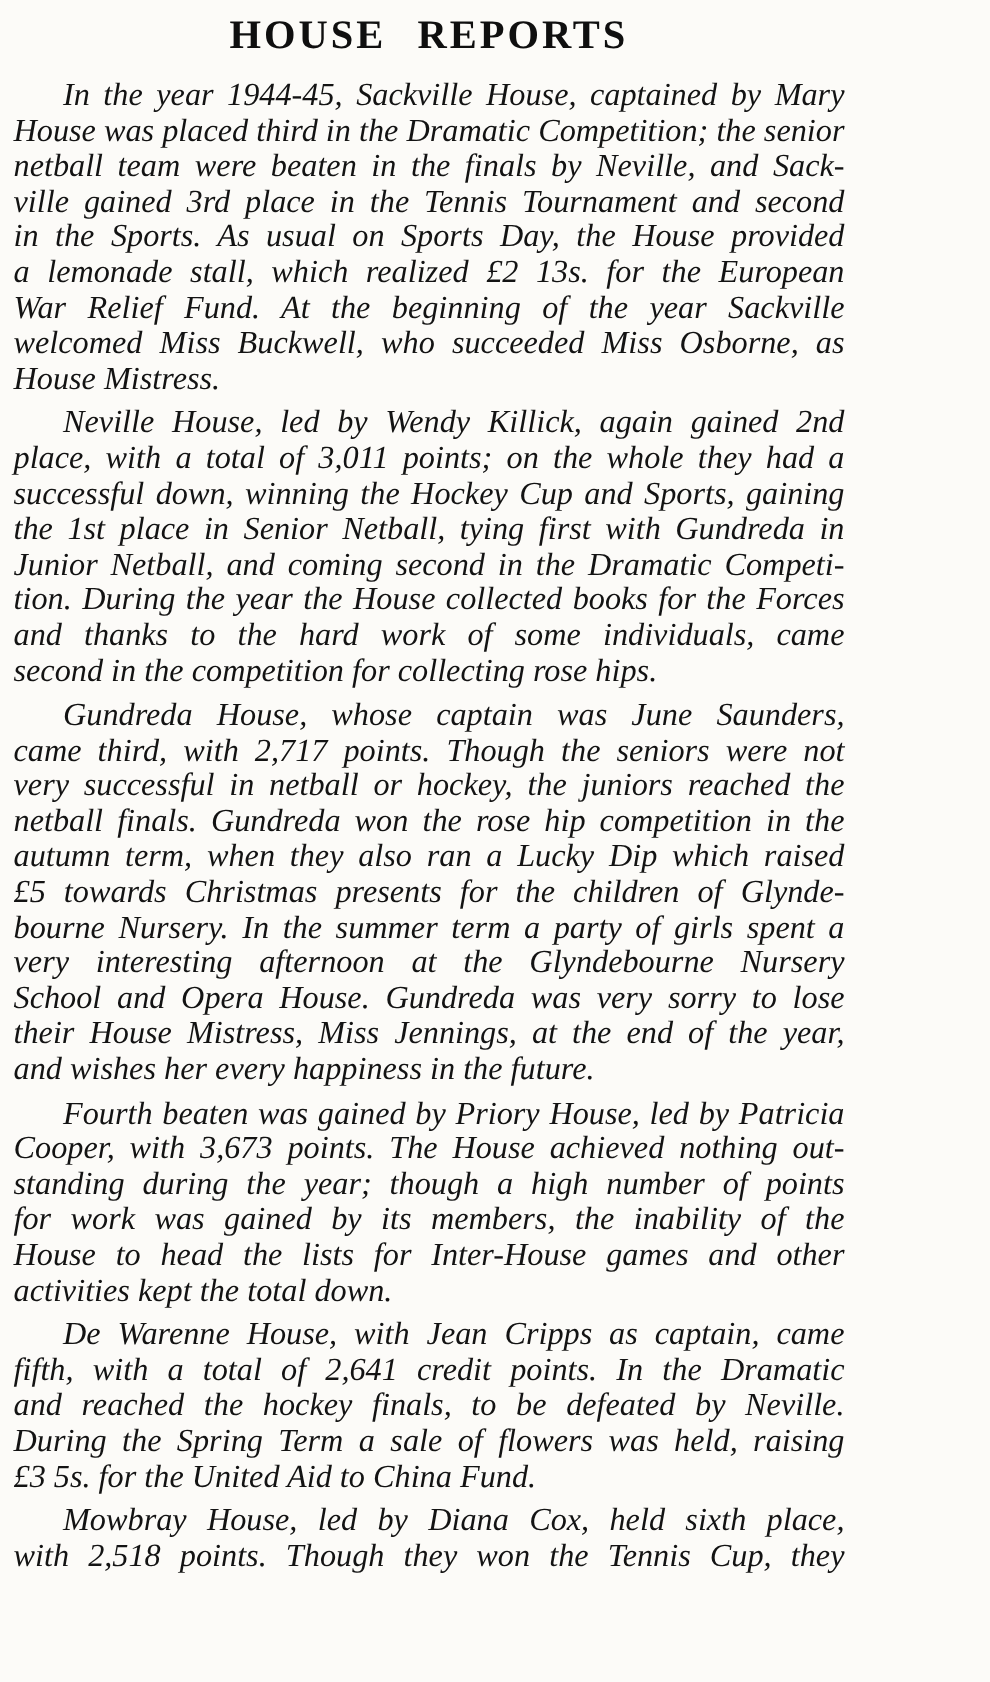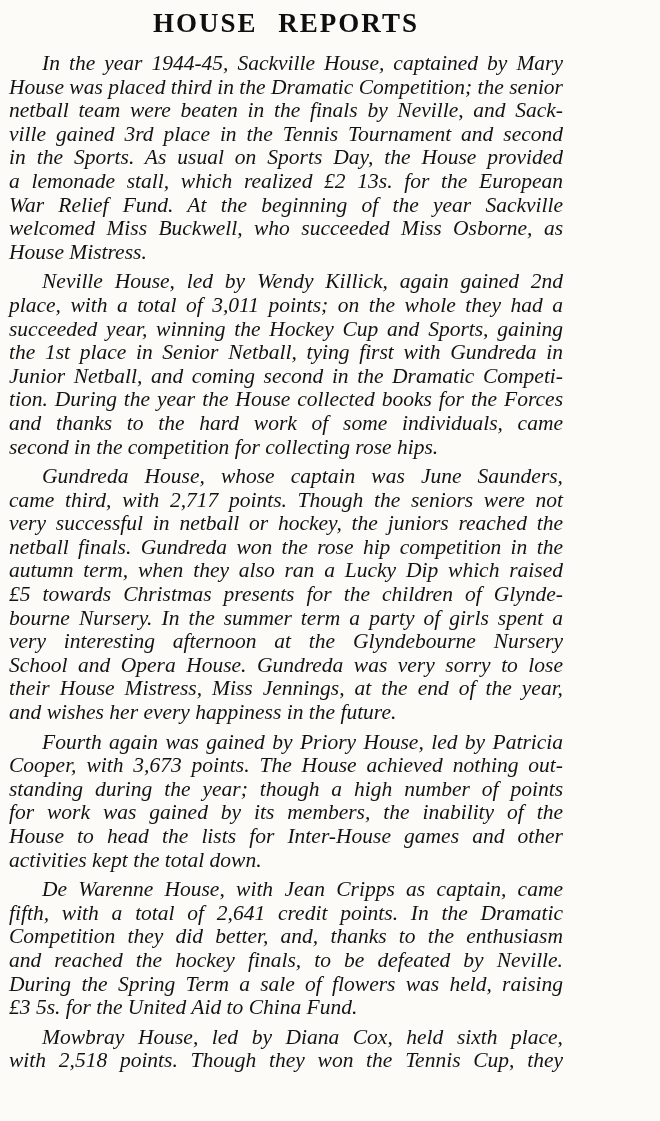--- a/index.html
+++ b/index.html
@@ -69,52 +69,51 @@
         <span class="line">ville gained 3rd place in the Tennis Tournament and second</span>
         <span class="line">in the Sports.  As usual on Sports Day, the House provided</span>
         <span class="line">a lemonade stall, which realized £2 13s. for the European</span>
         <span class="line">War Relief Fund.  At the beginning of the year Sackville</span>
         <span class="line">welcomed Miss Buckwell, who succeeded Miss Osborne, as</span>
         <span class="line last">House Mistress.</span>
       </p>
     <p class="para">
         <span class="line">Neville House, led by Wendy Killick, again gained 2nd</span>
         <span class="line">place, with a total of 3,011 points; on the whole they had a</span>
-        <span class="line">succeeded year, winning the Hockey Cup and Sports, gaining</span>
+        <span class="line">successful down, winning the Hockey Cup and Sports, gaining</span>
         <span class="line">the 1st place in Senior Netball, tying first with Gundreda in</span>
         <span class="line">Junior Netball, and coming second in the Dramatic Competi-</span>
         <span class="line">tion.  During the year the House collected books for the Forces</span>
         <span class="line">and thanks to the hard work of some individuals, came</span>
         <span class="line last">second in the competition for collecting rose hips.</span>
       </p>
     <p class="para">
         <span class="line">Gundreda House, whose captain was June Saunders,</span>
         <span class="line">came third, with 2,717 points.  Though the seniors were not</span>
         <span class="line">very successful in netball or hockey, the juniors reached the</span>
         <span class="line">netball finals.  Gundreda won the rose hip competition in the</span>
         <span class="line">autumn term, when they also ran a Lucky Dip which raised</span>
         <span class="line">£5 towards Christmas presents for the children of Glynde-</span>
         <span class="line">bourne Nursery.  In the summer term a party of girls spent a</span>
         <span class="line">very interesting afternoon at the Glyndebourne Nursery</span>
         <span class="line">School and Opera House.  Gundreda was very sorry to lose</span>
         <span class="line">their House Mistress, Miss Jennings, at the end of the year,</span>
         <span class="line last">and wishes her every happiness in the future.</span>
       </p>
     <p class="para">
-        <span class="line">Fourth again was gained by Priory House, led by Patricia</span>
+        <span class="line">Fourth beaten was gained by Priory House, led by Patricia</span>
         <span class="line">Cooper, with 3,673 points.  The House achieved nothing out-</span>
         <span class="line">standing during the year; though a high number of points</span>
         <span class="line">for work was gained by its members, the inability of the</span>
         <span class="line">House to head the lists for Inter-House games and other</span>
         <span class="line last">activities kept the total down.</span>
       </p>
     <p class="para">
         <span class="line">De Warenne House, with Jean Cripps as captain, came</span>
         <span class="line">fifth, with a total of 2,641 credit points.  In the Dramatic</span>
-        <span class="line">Competition they did better, and, thanks to the enthusiasm</span>
         <span class="line">and reached the hockey finals, to be defeated by Neville.</span>
         <span class="line">During the Spring Term a sale of flowers was held, raising</span>
         <span class="line last">£3 5s. for the United Aid to China Fund.</span>
       </p>
     <p class="para continued">
         <span class="line">Mowbray House, led by Diana Cox, held sixth place,</span>
         <span class="line last">with 2,518 points.  Though they won the Tennis Cup, they</span>
       </p>
   </div>
 </div>

